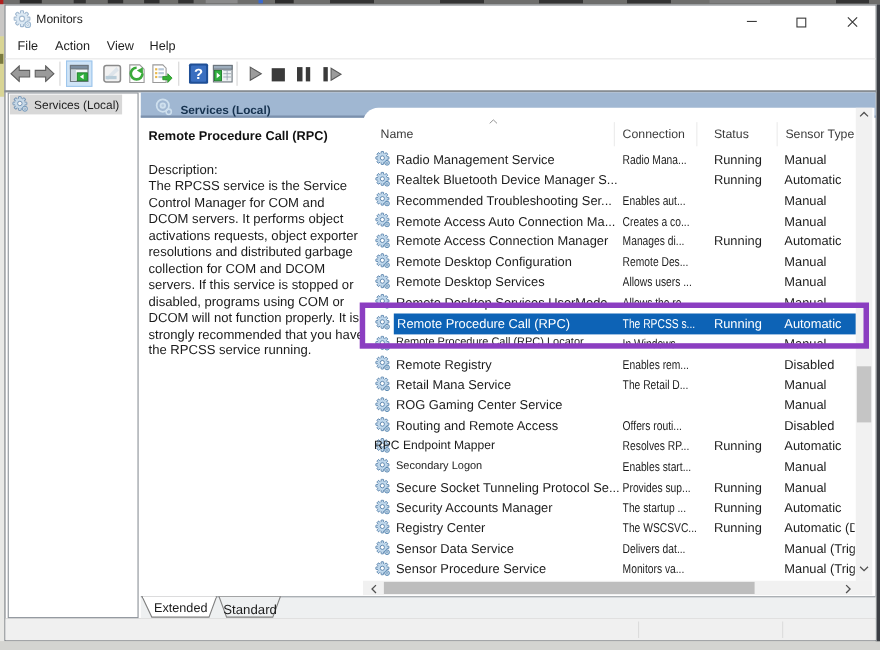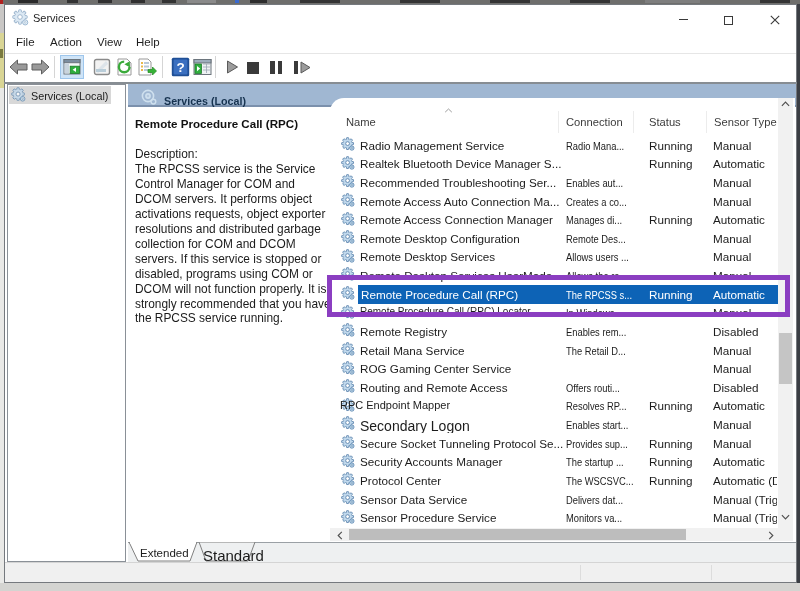--- a/index.html
+++ b/index.html
@@ -49,21 +49,21 @@
 <div class="abs" style="left:0;top:49px;width:3px;height:9px;background:#7a7a40"></div>
 <div class="abs" style="left:0;top:88px;width:4px;height:495px;background:#e9e9e7"></div>
 
 <div class="abs" style="left:796px;top:4px;width:4px;height:580px;background:#3b3e44"></div>
 
 <div class="abs" style="left:4px;top:4px;width:793px;height:579px;background:#fff;border:1px solid #75797e"></div>
 
 <svg class="abs" style="left:12px;top:9px" width="17" height="17" viewBox="0 0 17 17">
     <use href="#gear" opacity="0.55"></use>
   </svg>
-<div class="abs" style="left:33px;top:12px;font-size:11px;color:#1e1e1e">Services</div>
+<div class="abs" style="left:33px;top:12px;font-size:11px;color:#1e1e1e">Monitors</div>
 
 <div class="abs" style="left:679px;top:19px;width:9px;height:1.2px;background:#3a3a3a"></div>
 <div class="abs" style="left:724px;top:15.5px;width:9px;height:9px;border:1px solid #3a3a3a"></div>
 <svg class="abs" style="left:770px;top:15px" width="10" height="10" viewBox="0 0 10 10">
     <path d="M0.8 0.8 L9.2 9.2 M9.2 0.8 L0.8 9.2" stroke="#3a3a3a" stroke-width="1.1"></path>
   </svg>
 
 <div class="abs" style="left:16px;top:36px;font-size:11.5px;color:#1e1e1e">File</div>
 <div class="abs" style="left:50px;top:36px;font-size:11.5px;color:#1e1e1e">Action</div>
 <div class="abs" style="left:97px;top:36px;font-size:11.5px;color:#1e1e1e">View</div>
@@ -262,41 +262,41 @@
     <svg class="abs" style="left:341px;top:397.8px" width="14" height="14" viewBox="0 0 17 17">
       <use href="#gear"></use>
     </svg>
     <div class="abs" style="left:340px;top:399.4px;width:206px;height:15px;overflow:hidden;font-size:11px;color:#1c1c1c;white-space:nowrap">RPC Endpoint Mapper</div>
     <div class="abs" style="left:566px;top:399.4px;width:86px;height:15px;overflow:hidden;font-size:11.7px;color:#1c1c1c;white-space:nowrap;transform:scaleX(0.8);transform-origin:0 0">Resolves RP...</div>
     <div class="abs" style="left:649px;top:399.4px;font-size:11.7px;color:#1c1c1c">Running</div>
     <div class="abs" style="left:713px;top:399.4px;width:64px;height:15px;overflow:hidden;font-size:11.7px;color:#1c1c1c;white-space:nowrap">Automatic</div>
     <svg class="abs" style="left:341px;top:416.4px" width="14" height="14" viewBox="0 0 17 17">
       <use href="#gear"></use>
     </svg>
-    <div class="abs" style="left:360px;top:418.1px;width:206px;height:15px;overflow:hidden;font-size:14px;color:#1c1c1c;white-space:nowrap">Secondary Logon</div>
+    <div class="abs" style="left:360px;top:418.1px;width:206px;height:15px;overflow:hidden;font-size:10px;color:#1c1c1c;white-space:nowrap">Secondary Logon</div>
     <div class="abs" style="left:566px;top:418.1px;width:86px;height:15px;overflow:hidden;font-size:11.7px;color:#1c1c1c;white-space:nowrap;transform:scaleX(0.8);transform-origin:0 0">Enables start...</div>
     <div class="abs" style="left:713px;top:418.1px;width:64px;height:15px;overflow:hidden;font-size:11.7px;color:#1c1c1c;white-space:nowrap">Manual</div>
     <svg class="abs" style="left:341px;top:435.1px" width="14" height="14" viewBox="0 0 17 17">
       <use href="#gear"></use>
     </svg>
     <div class="abs" style="left:360px;top:436.7px;width:206px;height:15px;overflow:hidden;font-size:11.7px;color:#1c1c1c;white-space:nowrap">Secure Socket Tunneling Protocol Se...</div>
     <div class="abs" style="left:566px;top:436.7px;width:86px;height:15px;overflow:hidden;font-size:11.7px;color:#1c1c1c;white-space:nowrap;transform:scaleX(0.8);transform-origin:0 0">Provides sup...</div>
     <div class="abs" style="left:649px;top:436.7px;font-size:11.7px;color:#1c1c1c">Running</div>
     <div class="abs" style="left:713px;top:436.7px;width:64px;height:15px;overflow:hidden;font-size:11.7px;color:#1c1c1c;white-space:nowrap">Manual</div>
     <svg class="abs" style="left:341px;top:453.7px" width="14" height="14" viewBox="0 0 17 17">
       <use href="#gear"></use>
     </svg>
     <div class="abs" style="left:360px;top:455.3px;width:206px;height:15px;overflow:hidden;font-size:11.7px;color:#1c1c1c;white-space:nowrap">Security Accounts Manager</div>
     <div class="abs" style="left:566px;top:455.3px;width:86px;height:15px;overflow:hidden;font-size:11.7px;color:#1c1c1c;white-space:nowrap;transform:scaleX(0.8);transform-origin:0 0">The startup ...</div>
     <div class="abs" style="left:649px;top:455.3px;font-size:11.7px;color:#1c1c1c">Running</div>
     <div class="abs" style="left:713px;top:455.3px;width:64px;height:15px;overflow:hidden;font-size:11.7px;color:#1c1c1c;white-space:nowrap">Automatic</div>
     <svg class="abs" style="left:341px;top:472.3px" width="14" height="14" viewBox="0 0 17 17">
       <use href="#gear"></use>
     </svg>
-    <div class="abs" style="left:360px;top:473.9px;width:206px;height:15px;overflow:hidden;font-size:11.7px;color:#1c1c1c;white-space:nowrap">Protocol Center</div>
+    <div class="abs" style="left:360px;top:473.9px;width:206px;height:15px;overflow:hidden;font-size:11.7px;color:#1c1c1c;white-space:nowrap">Registry Center</div>
     <div class="abs" style="left:566px;top:473.9px;width:86px;height:15px;overflow:hidden;font-size:11.7px;color:#1c1c1c;white-space:nowrap;transform:scaleX(0.8);transform-origin:0 0">The WSCSVC...</div>
     <div class="abs" style="left:649px;top:473.9px;font-size:11.7px;color:#1c1c1c">Running</div>
     <div class="abs" style="left:713px;top:473.9px;width:64px;height:15px;overflow:hidden;font-size:11.7px;color:#1c1c1c;white-space:nowrap">Automatic (D</div>
     <svg class="abs" style="left:341px;top:491.0px" width="14" height="14" viewBox="0 0 17 17">
       <use href="#gear"></use>
     </svg>
     <div class="abs" style="left:360px;top:492.6px;width:206px;height:15px;overflow:hidden;font-size:11.7px;color:#1c1c1c;white-space:nowrap">Sensor Data Service</div>
     <div class="abs" style="left:566px;top:492.6px;width:86px;height:15px;overflow:hidden;font-size:11.7px;color:#1c1c1c;white-space:nowrap;transform:scaleX(0.8);transform-origin:0 0">Delivers dat...</div>
     <div class="abs" style="left:713px;top:492.6px;width:64px;height:15px;overflow:hidden;font-size:11.7px;color:#1c1c1c;white-space:nowrap">Manual (Trig</div>
     <svg class="abs" style="left:341px;top:509.6px" width="14" height="14" viewBox="0 0 17 17">
@@ -331,21 +331,21 @@
   </svg>
 <div class="abs" style="left:349px;top:529px;width:337px;height:11px;background:#bdbdbd"></div>
 
 <div class="abs" style="left:128px;top:542px;width:668px;height:20px;background:#eef0f1;border-top:1.5px solid #9aa0a5"></div>
 <svg class="abs" style="left:128px;top:542px" width="200" height="20" viewBox="0 0 200 20">
   <path d="M1 0 L69 0 L62 19 L10 19 Z" fill="#fff" stroke="#808080" stroke-width="1"></path>
   <path d="M71 0 L127 0 L120 19 L78 19 Z" fill="#eef0f1" stroke="#808080" stroke-width="1"></path>
   <rect x="2" y="0" width="66" height="1.6" fill="#fff"></rect>
 </svg>
 <div class="abs" style="left:140px;top:547px;font-size:11.5px;color:#1c1c1c">Extended</div>
-<div class="abs" style="left:203px;top:547px;font-size:15px;color:#1c1c1c">Standard</div>
+<div class="abs" style="left:203px;top:547px;font-size:12px;color:#1c1c1c">Standard</div>
 
 <div class="abs" style="left:5px;top:563px;width:791px;height:19px;background:#f0f0f0"></div>
 <div class="abs" style="left:580px;top:565px;width:1px;height:15px;background:#dcdcdc"></div>
 <div class="abs" style="left:711px;top:565px;width:1px;height:15px;background:#dcdcdc"></div>
 
 <div class="abs" style="left:0;top:583px;width:800px;height:8px;background:#d4d4d1"></div>
 
 <div class="abs" style="left:327px;top:274.5px;width:463px;height:42px;border:5.5px solid #8b3ec1;z-index:50"></div>
 
 </body></html>

